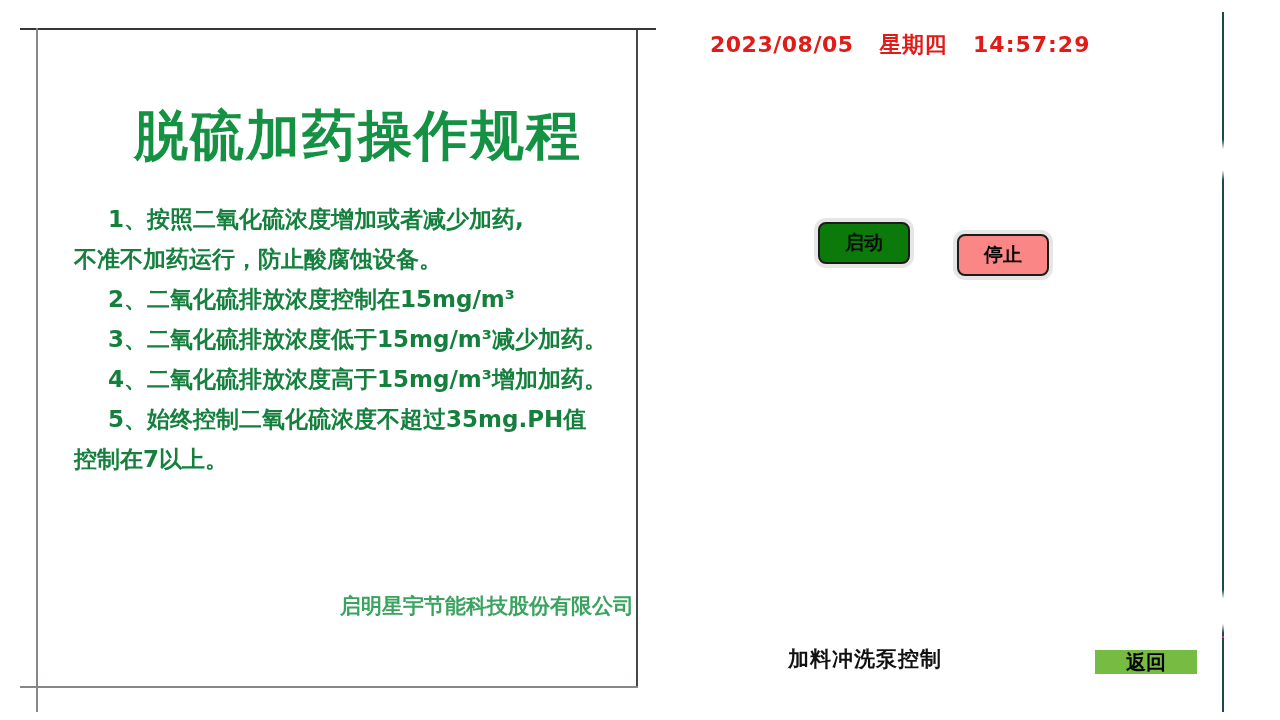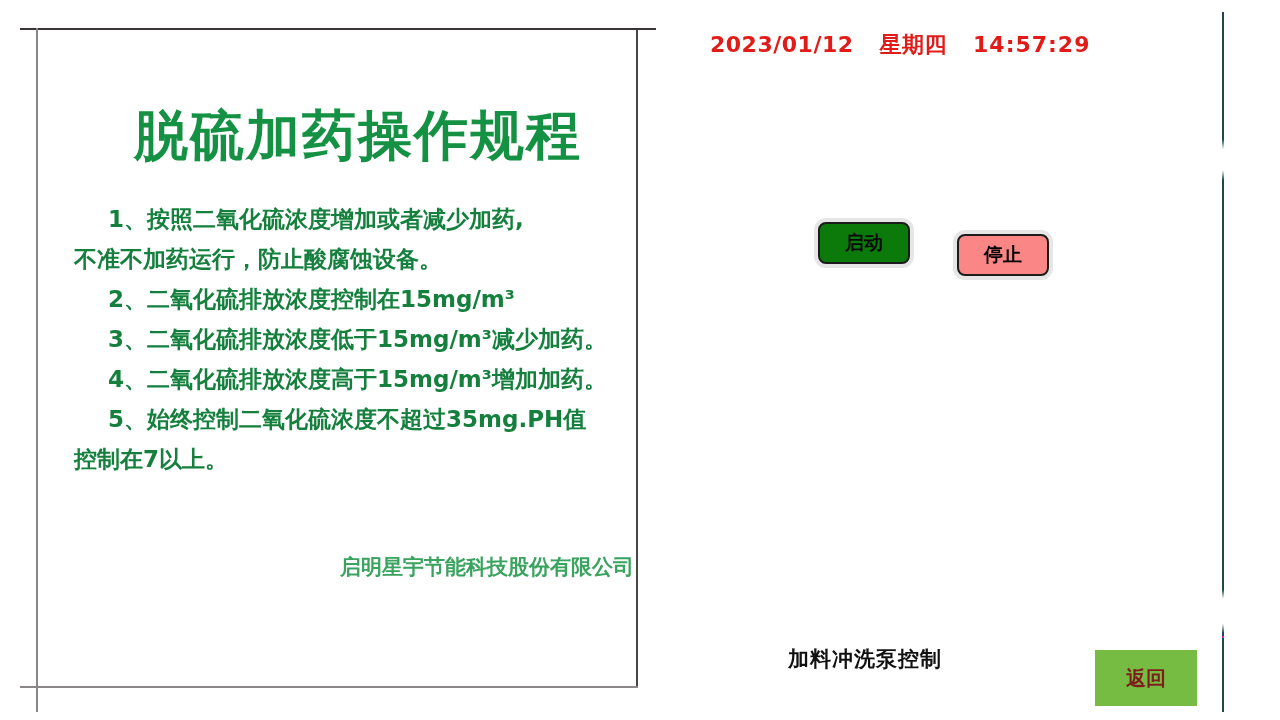--- a/index.html
+++ b/index.html
@@ -108,21 +108,21 @@
     white-space: nowrap;
   }
   .doc-line.indent {
     text-indent: 34px;
   }
   .doc-line.cont {
     text-indent: 0;
   }
 
   .doc-signature {
-    margin-top: 74px;
+    margin-top: 113px;
     text-align: right;
     padding-right: 8px;
     font-family: "DejaVu Sans", "Liberation Sans", sans-serif;
     font-size: 21px;
     font-weight: 600;
     color: #3aa35f;
     white-space: nowrap;
   }
 
   
@@ -196,30 +196,30 @@
     color: #111111;
     letter-spacing: 1px;
     white-space: nowrap;
   }
 
   #btn-return {
     position: absolute;
     left: 435px;
     top: 650px;
     width: 102px;
-    height: 56px;
+    height: 24px;
     background: #76bc43;
     border: 0;
     display: flex;
     align-items: center;
     justify-content: center;
     font-family: "DejaVu Serif", "Liberation Serif", serif;
     font-size: 20px;
     font-weight: 600;
-    color: #7f1d1d;
+    color: #000000;
     cursor: pointer;
     user-select: none;
   }
 
   
   #right-divider {
     position: absolute;
     left: 1222px;
     top: 12px;
     width: 2px;
@@ -273,21 +273,21 @@
   </div>
 
   <div class="rule-top"></div>
   <div class="rule-left"></div>
   <div class="rule-right"></div>
   <div class="rule-bottom"></div>
 
   <div id="control-panel">
 
     <div id="datetime-bar">
-      <span class="dt-date">2023/01/12</span>
+      <span class="dt-date">2023/08/05</span>
       <span class="dt-week">星期四</span>
       <span class="dt-time">14:57:29</span>
     </div>
 
     <div class="hmi-btn" id="btn-start">启动</div>
 
     <div class="hmi-btn" id="btn-stop">停止</div>
 
     <div id="pump-label">加料冲洗泵控制</div>
 

